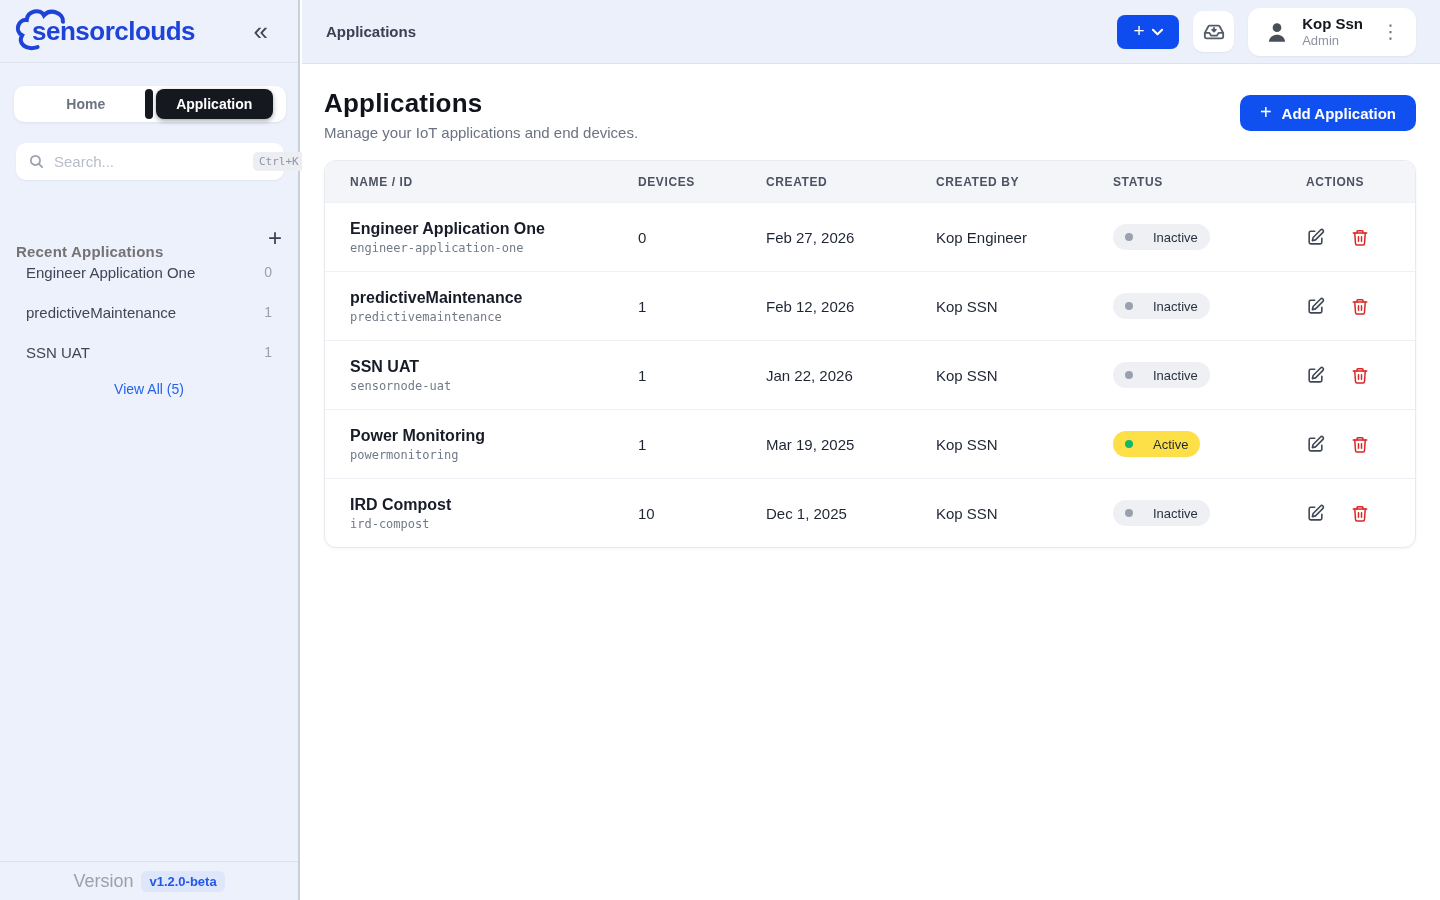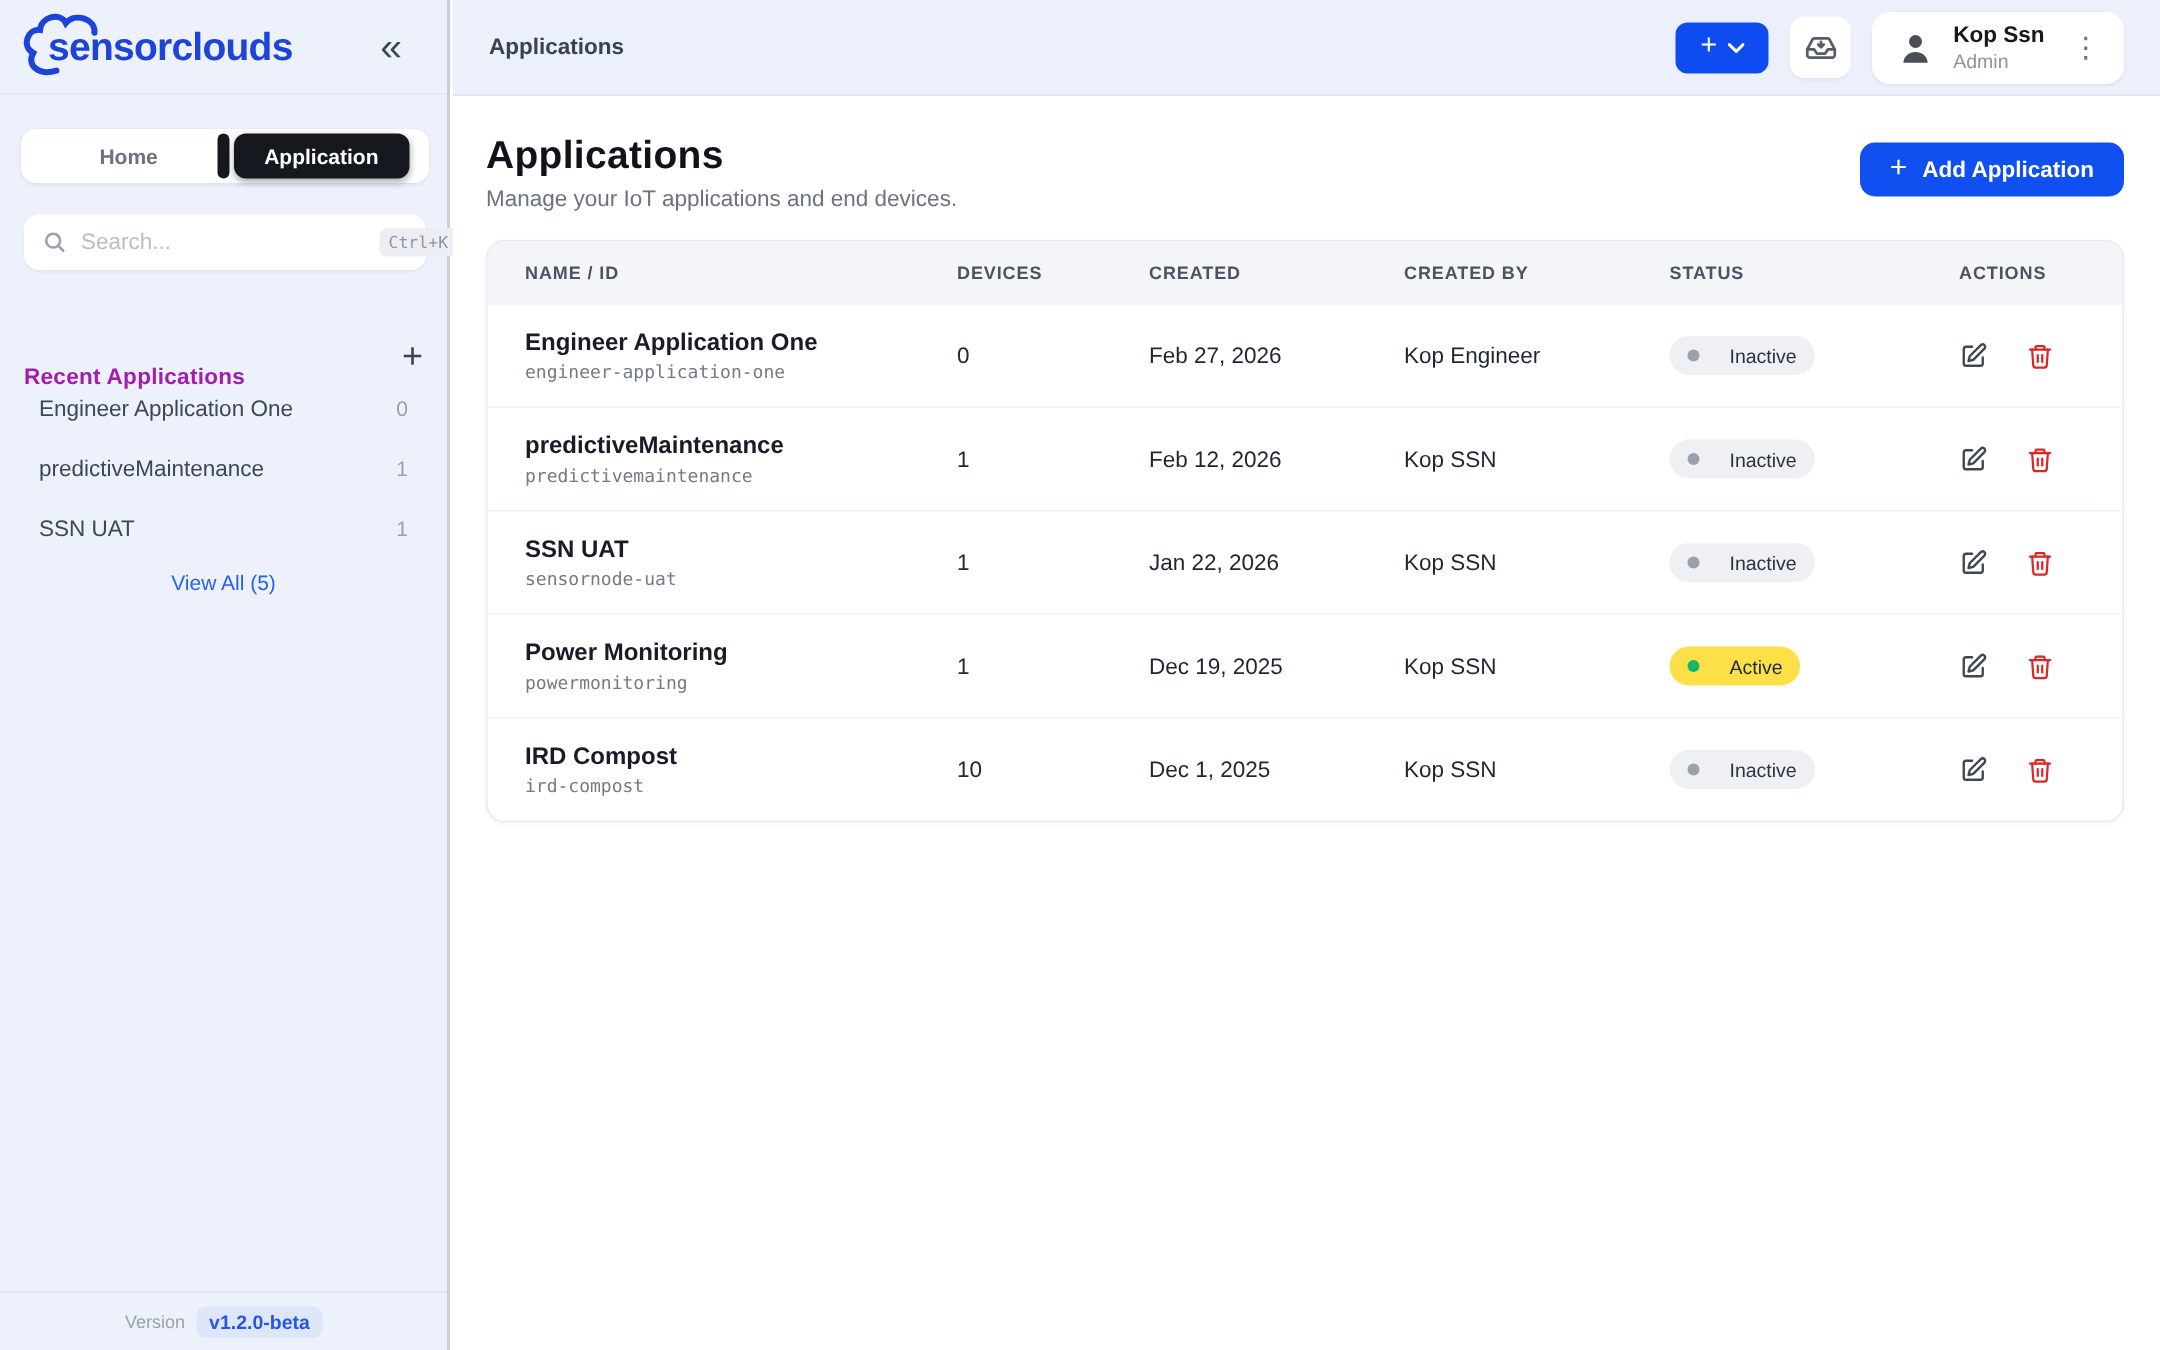--- a/index.html
+++ b/index.html
@@ -31,34 +31,34 @@
     padding:0 10px 0 12px; box-shadow:0 1px 2px rgba(30,40,80,.06); }
   .search-box svg { flex:0 0 auto; }
   .search-input { flex:1; border:none; outline:none; background:transparent;
     font-size:15px; color:#3d4453; margin-left:9px; font-family:"Liberation Sans", sans-serif; }
   .search-input::placeholder { color:#b7bdc9; }
   .kbd { font-family:"DejaVu Sans Mono", monospace; font-size:11px; color:#8e95a5;
     background:#eceef3; border-radius:5px; padding:3px 6px; }
 
   .recent-head { position:absolute; left:16px; right:16px; top:215px;
     display:flex; align-items:center; justify-content:space-between; }
-  .recent-title { font-size:15px; color:#a21caf; font-weight:600; letter-spacing:.2px;margin-top:28px; }
+  .recent-title { font-size:15px; color:#737373; font-weight:600; letter-spacing:.2px;margin-top:28px; }
   .recent-add { background:none; border:none; font-size:24px; font-weight:300;
     color:#374151; line-height:1; cursor:pointer; }
   .recent-list { position:absolute; left:16px; right:16px; top:252px; }
   .recent-item { height:40px; display:flex; align-items:center; justify-content:space-between;
     padding:0 10px; border-radius:8px; cursor:pointer; }
   .recent-item .nm { font-size:15px; color:#3f4656; }
   .recent-item .ct { font-size:14px; color:#9aa0ad; }
   .view-all { position:absolute; left:0; right:0; top:380px; text-align:center; }
   .view-all a { font-size:14px; color:#2563eb; text-decoration:none; font-weight:500; }
 
   .version-bar { position:absolute; left:0; right:0; bottom:0; height:39px;
     border-top:1px solid #dde1ec; display:flex; align-items:center; justify-content:center; gap:8px; }
-  .version-label { font-size:12px; color:#9aa1ad; }
+  .version-label { font-size:18px; color:#9aa1ad; }
   .version-badge { font-size:13px; font-weight:700; color:#2456e8; background:#dde6fb;
     border-radius:6px; padding:3px 8px; }
 
   
   .topbar { position:absolute; left:302px; top:0; right:0; height:64px; background:#ecf0fa;
     border-bottom:1px solid #dfe3ef; display:flex; align-items:center; padding:0 24px; }
   .breadcrumb { font-size:15px; font-weight:600; color:#3a4154; }
   .topbar-right { margin-left:auto; display:flex; align-items:center; gap:14px; }
   .create-btn { width:62px; height:34px; border:none; border-radius:8px; background:#0f4cf0;
     color:#fff; display:flex; align-items:center; justify-content:center; gap:7px; cursor:pointer; }
@@ -317,21 +317,21 @@
       </button>
     </div>
   </div>
 
   <div class="trow">
     <div>
       <div class="app-name">Power Monitoring</div>
       <div class="app-id">powermonitoring</div>
     </div>
     <div class="cell">1</div>
-    <div class="cell">Dec 19, 2025</div>
+    <div class="cell">Mar 19, 2025</div>
     <div class="cell">Kop SSN</div>
     <div>
       <span class="pill active">
         <span class="dot"></span>
         <span class="pill-label">Active</span>
       </span>
     </div>
     <div class="actions-cell">
       <button class="icon-btn edit">
         <svg width="19" height="19" viewBox="0 0 24 24" fill="none" stroke="currentColor" stroke-width="2" stroke-linecap="round" stroke-linejoin="round">

